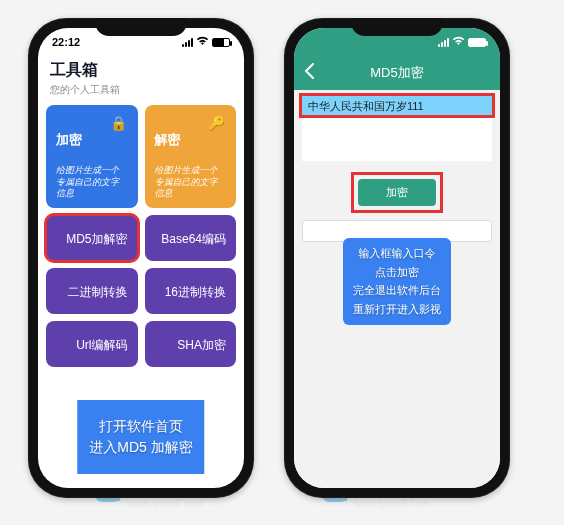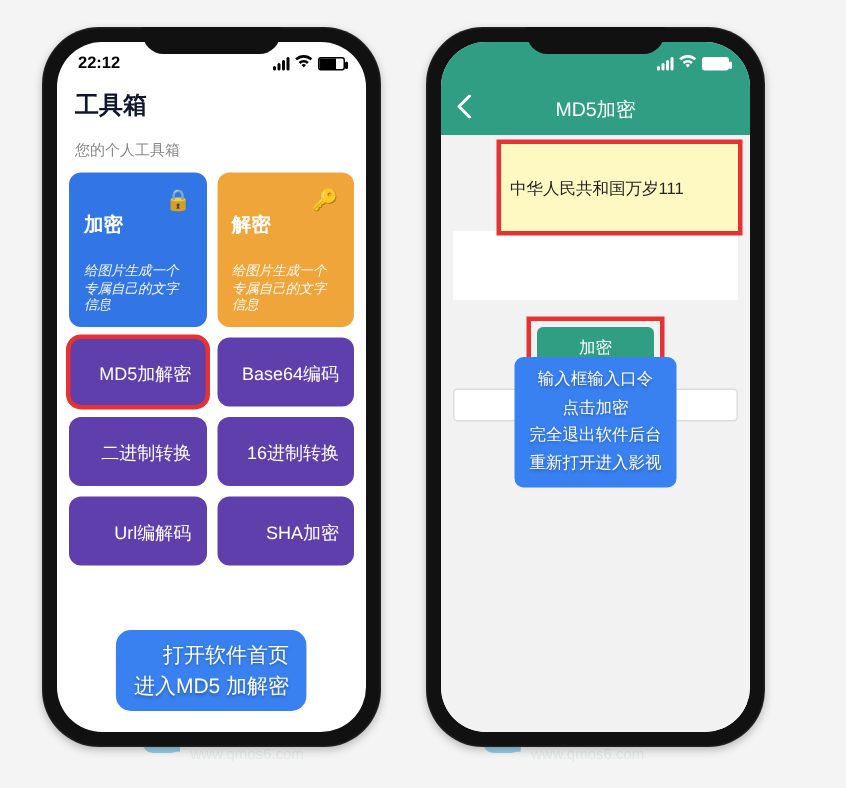--- a/index.html
+++ b/index.html
@@ -58,21 +58,21 @@
   .sig i { width: 2px; background: #000; display: inline-block; border-radius: 1px; }
   .sig i:nth-child(1){height:3px} .sig i:nth-child(2){height:5px} .sig i:nth-child(3){height:7px} .sig i:nth-child(4){height:9px}
   .batt { width:18px; height:9px; border:1px solid #000; border-radius:2px; position:relative; }
   .batt::after { content:""; position:absolute; right:-3px; top:2px; width:2px; height:5px; background:#000; border-radius:1px; }
   .batt i { display:block; width:70%; height:100%; background:#000; }
 
   .header {
     padding: 4px 12px 2px;
   }
   .header h1 { font-size: 16px; font-weight: 700; color:#0f172a; }
-  .header .sub { font-size: 10px; color:#888; margin-top:12px; }
+  .header .sub { font-size: 10px; color:#888; margin-top:2px; }
 
   .tiles {
     padding: 6px 8px;
     display: grid;
     grid-template-columns: 1fr 1fr;
     gap: 7px;
   }
   .tile {
     border-radius: 8px;
     color: #fff;
@@ -95,47 +95,46 @@
   .redbox { outline: 3px solid #e63232; outline-offset:-1px; }
 
   .caption {
     position:absolute;
     bottom:14px; left:50%;
     transform:translateX(-50%);
     background:#3981f0;
     color:#fff;
     font-size:14px;
     line-height:1.5;
-    padding:6px 12px;
-    border-radius:10px;
+    padding:16px 12px;
+    border-radius:0;
     white-space:nowrap;
-    text-align:right;
+    text-align:center;
     text-shadow:0 1px 2px rgba(0,0,0,.3);
     z-index:15;
   }
   .caption span{ display:block; }
 
   
   .topbar {
     background:#2f9e83;
     color:#fff;
     height:34px;
     display:flex;
     align-items:center;
     font-size:13px;
     position:relative;
   }
   .topbar .back { width:30px; text-align:center; font-size:16px; }
   .topbar .title { position:absolute; left:0; right:0; text-align:center; pointer-events:none; font-weight:500;}
   .screenB-body { background:#f2f2f2; height:calc(100% - 28px - 34px); padding:6px 8px; }
   .input-wrap {
     outline:3px solid #e63232;
-    background:#fef9c3;
-    padding:20px 4px;
-    margin-left:32px;
+    background:#7dd3fc;
+    padding:0 4px;
   }
   .input-wrap input {
     width:100%; border:none; font-size:11px; padding:2px 2px;
     outline:none; background:transparent; color:#222;
   }
   .white-area { background:#fff; height:46px; margin-top:0; }
   .encrypt-row { margin-top:14px; text-align:center; }
   .encrypt-btn-box {
     display:inline-block;
     outline:3px solid #e63232;

